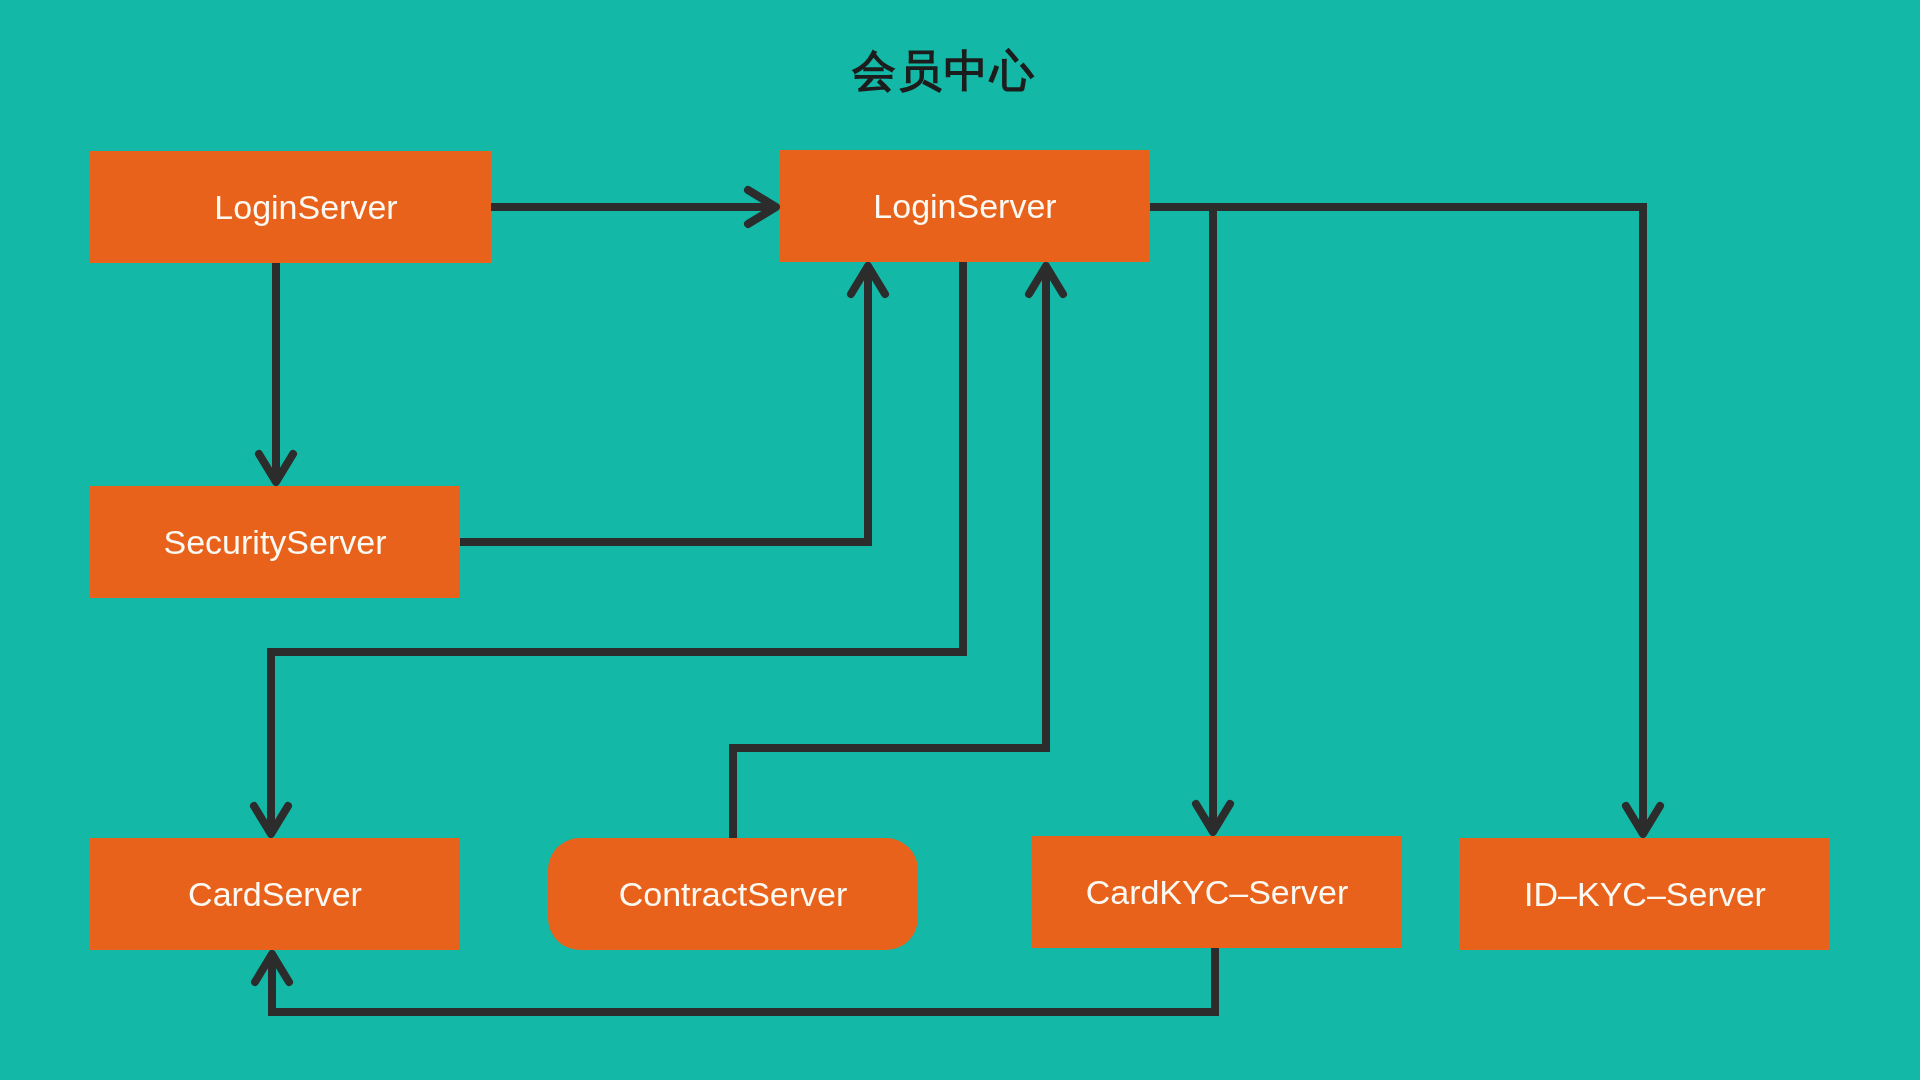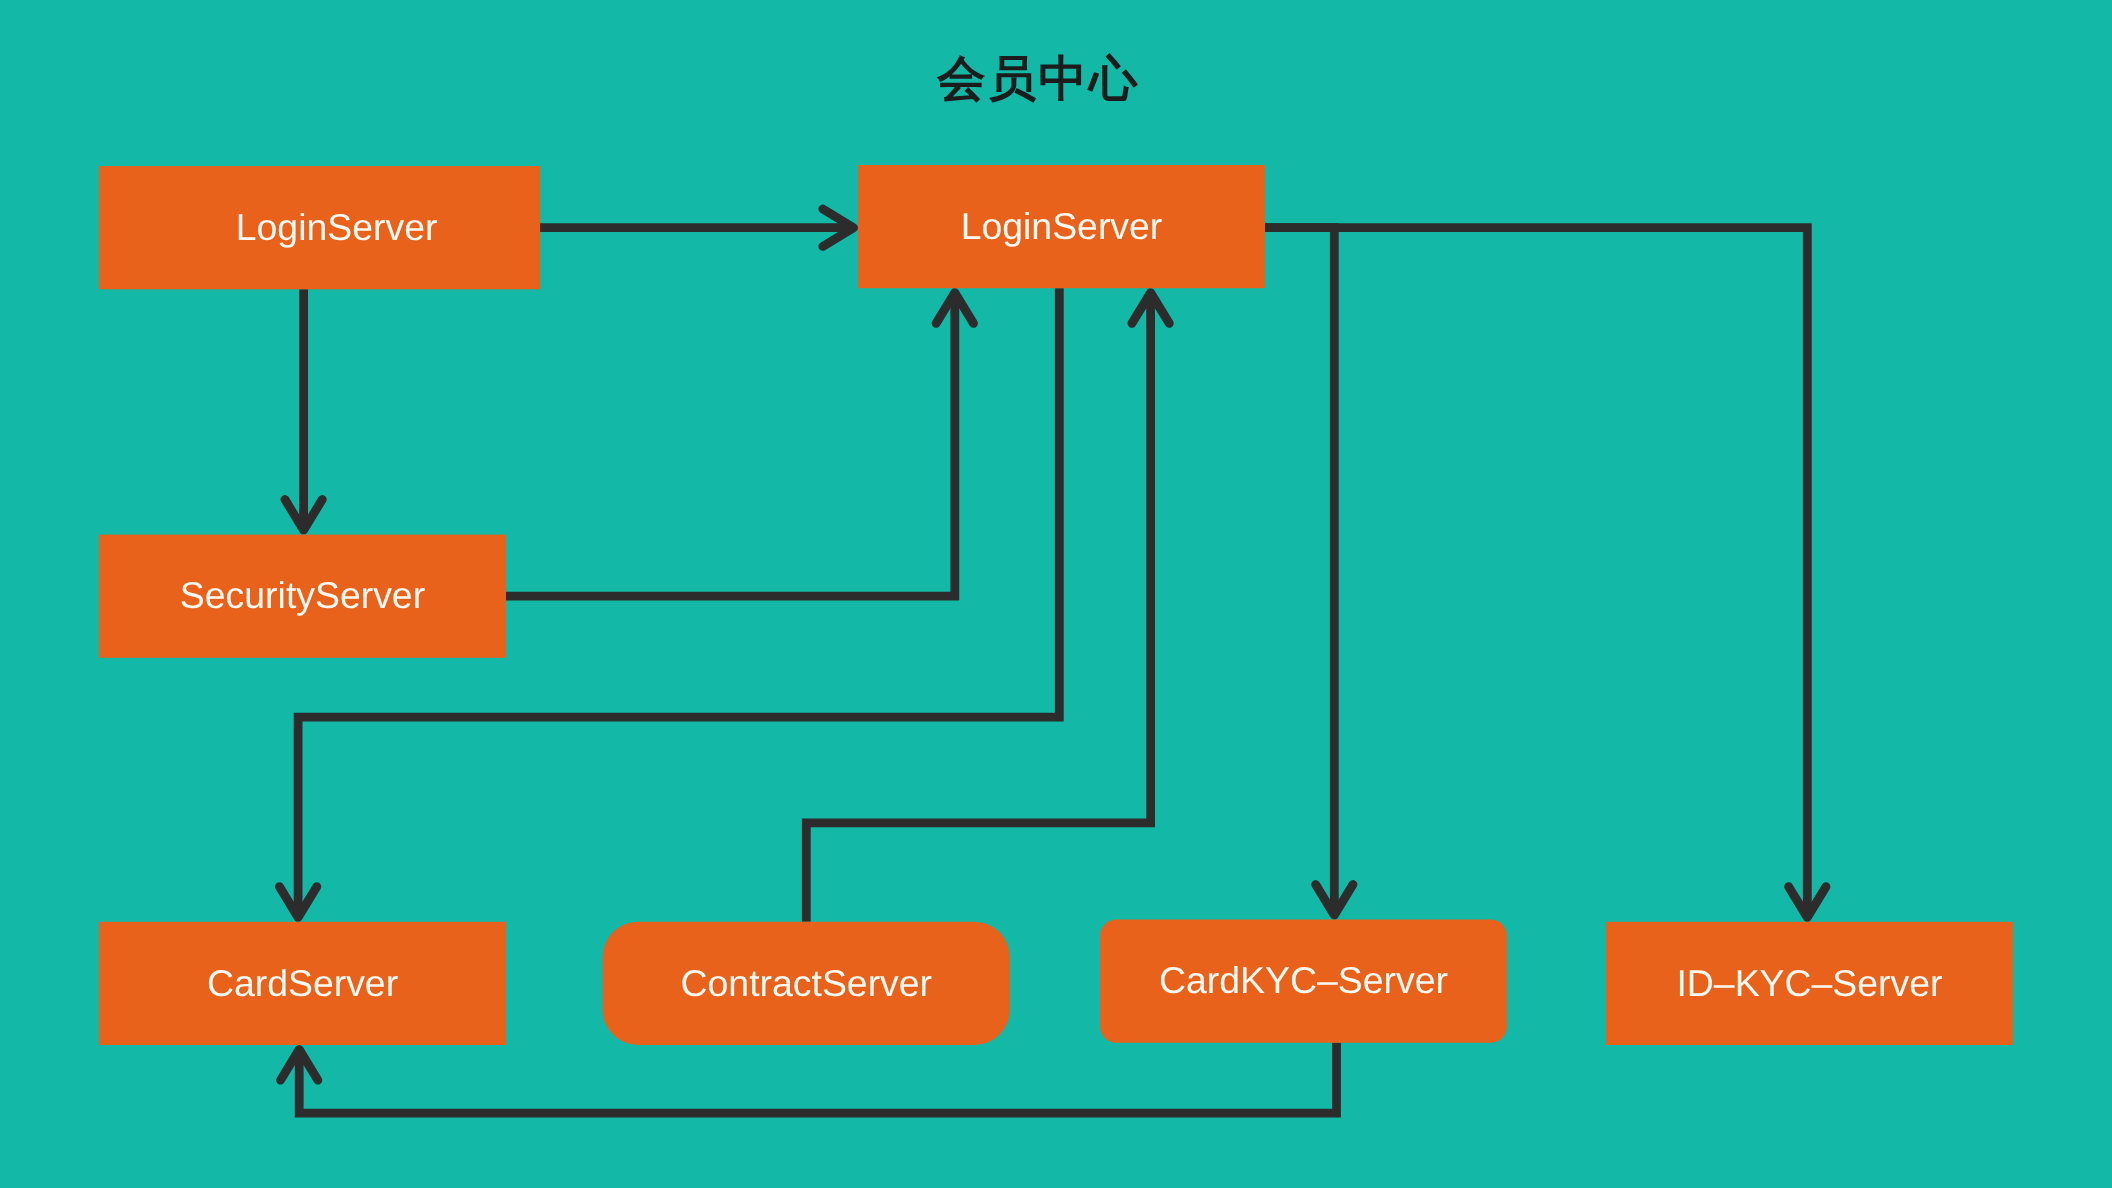--- a/index.html
+++ b/index.html
@@ -49,21 +49,21 @@
     justify-content: center;
     font-size: 34px;
     font-weight: 400;
     white-space: nowrap;
   }
   .node-login    { left: 90px;   top: 151px; padding-left: 31px; }
   .node-user     { left: 780px;  top: 150px; }
   .node-security { left: 90px;   top: 486px; }
   .node-card     { left: 90px;   top: 838px; }
   .node-contract { left: 548px;  top: 838px; border-radius: 32px; }
-  .node-cardkyc  { left: 1000px; top: 836px; border-radius: 15px; }
+  .node-cardkyc  { left: 1032px; top: 836px; }
   .node-idkyc    { left: 1460px; top: 838px; }
 </style>
 </head>
 <body>
 
 <div class="stage">
 
   <div class="diagram-title">会员中心</div>
 
   <svg class="edges-layer" viewBox="0 0 1920 1080" xmlns="http://www.w3.org/2000/svg">

